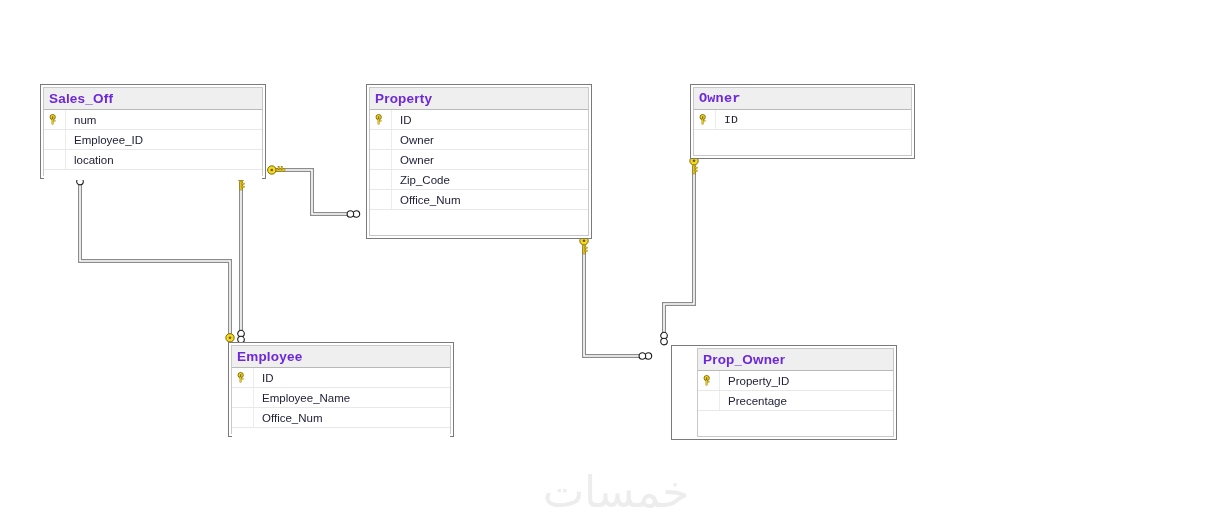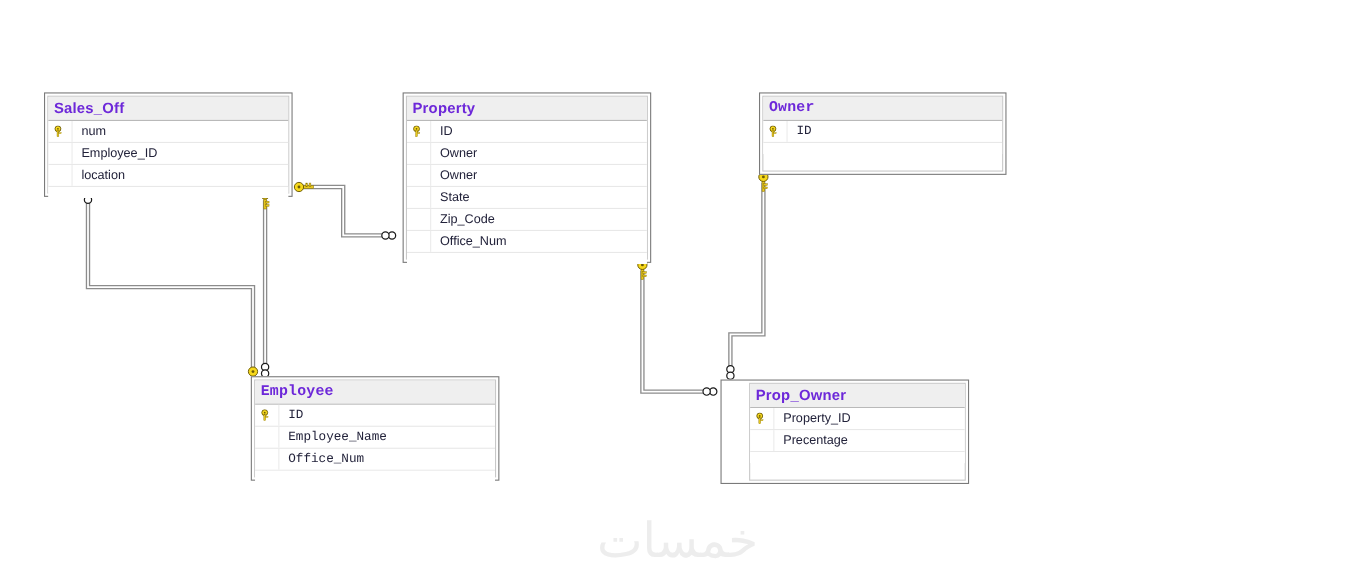--- a/index.html
+++ b/index.html
@@ -167,24 +167,20 @@
         <div class="row">
           <span class="gutter"></span>
           <span class="fname">Owner</span>
         </div>
         <div class="row">
           <span class="gutter"></span>
           <span class="fname">Owner</span>
         </div>
         <div class="row">
           <span class="gutter"></span>
-          <span class="fname">State</span>
-        </div>
-        <div class="row">
-          <span class="gutter"></span>
           <span class="fname">Zip_Code</span>
         </div>
         <div class="row">
           <span class="gutter"></span>
           <span class="fname">Office_Num</span>
         </div>
         <div class="pad"></div>
       </div>
     </div>
   </div>
@@ -203,21 +199,21 @@
               </svg>
           </span>
           <span class="fname">ID</span>
         </div>
         <div class="pad"></div>
       </div>
     </div>
   </div>
 
   <div class="table" style="left:228px;top:342px;width:226px;height:95px;">
-    <div class="inner" style="height:100%;font-family:Liberation Mono, monospace;">
+    <div class="inner" style="height:100%;">
       <div class="thead">Employee</div>
       <div class="rows">
         <div class="row">
           <span class="gutter">
             <svg class="keyico" viewBox="0 0 12 12">
                 <circle cx="4" cy="3.4" r="2.9" fill="#f6d81c" stroke="#6d5c06" stroke-width="0.9"></circle>
                 <circle cx="4" cy="3.4" r="0.9" fill="#6d5c06"></circle>
                 <rect x="3.1" y="5.2" width="1.8" height="6" fill="#e8c81e" stroke="#8a7408" stroke-width="0.4"></rect>
                 <rect x="4.9" y="7" width="2.4" height="1.2" fill="#e8c81e" stroke="#8a7408" stroke-width="0.3"></rect>
               </svg>
@@ -230,21 +226,21 @@
         </div>
         <div class="row">
           <span class="gutter"></span>
           <span class="fname">Office_Num</span>
         </div>
         <div class="pad"></div>
       </div>
     </div>
   </div>
 
-  <div class="table" style="left:655px;top:345px;width:226px;height:95px;padding-left:25px;">
+  <div class="table" style="left:671px;top:345px;width:226px;height:95px;padding-left:25px;">
     <div class="inner" style="height:100%;">
       <div class="thead">Prop_Owner</div>
       <div class="rows">
         <div class="row">
           <span class="gutter">
             <svg class="keyico" viewBox="0 0 12 12">
                 <circle cx="4" cy="3.4" r="2.9" fill="#f6d81c" stroke="#6d5c06" stroke-width="0.9"></circle>
                 <circle cx="4" cy="3.4" r="0.9" fill="#6d5c06"></circle>
                 <rect x="3.1" y="5.2" width="1.8" height="6" fill="#e8c81e" stroke="#8a7408" stroke-width="0.4"></rect>
                 <rect x="4.9" y="7" width="2.4" height="1.2" fill="#e8c81e" stroke="#8a7408" stroke-width="0.3"></rect>

